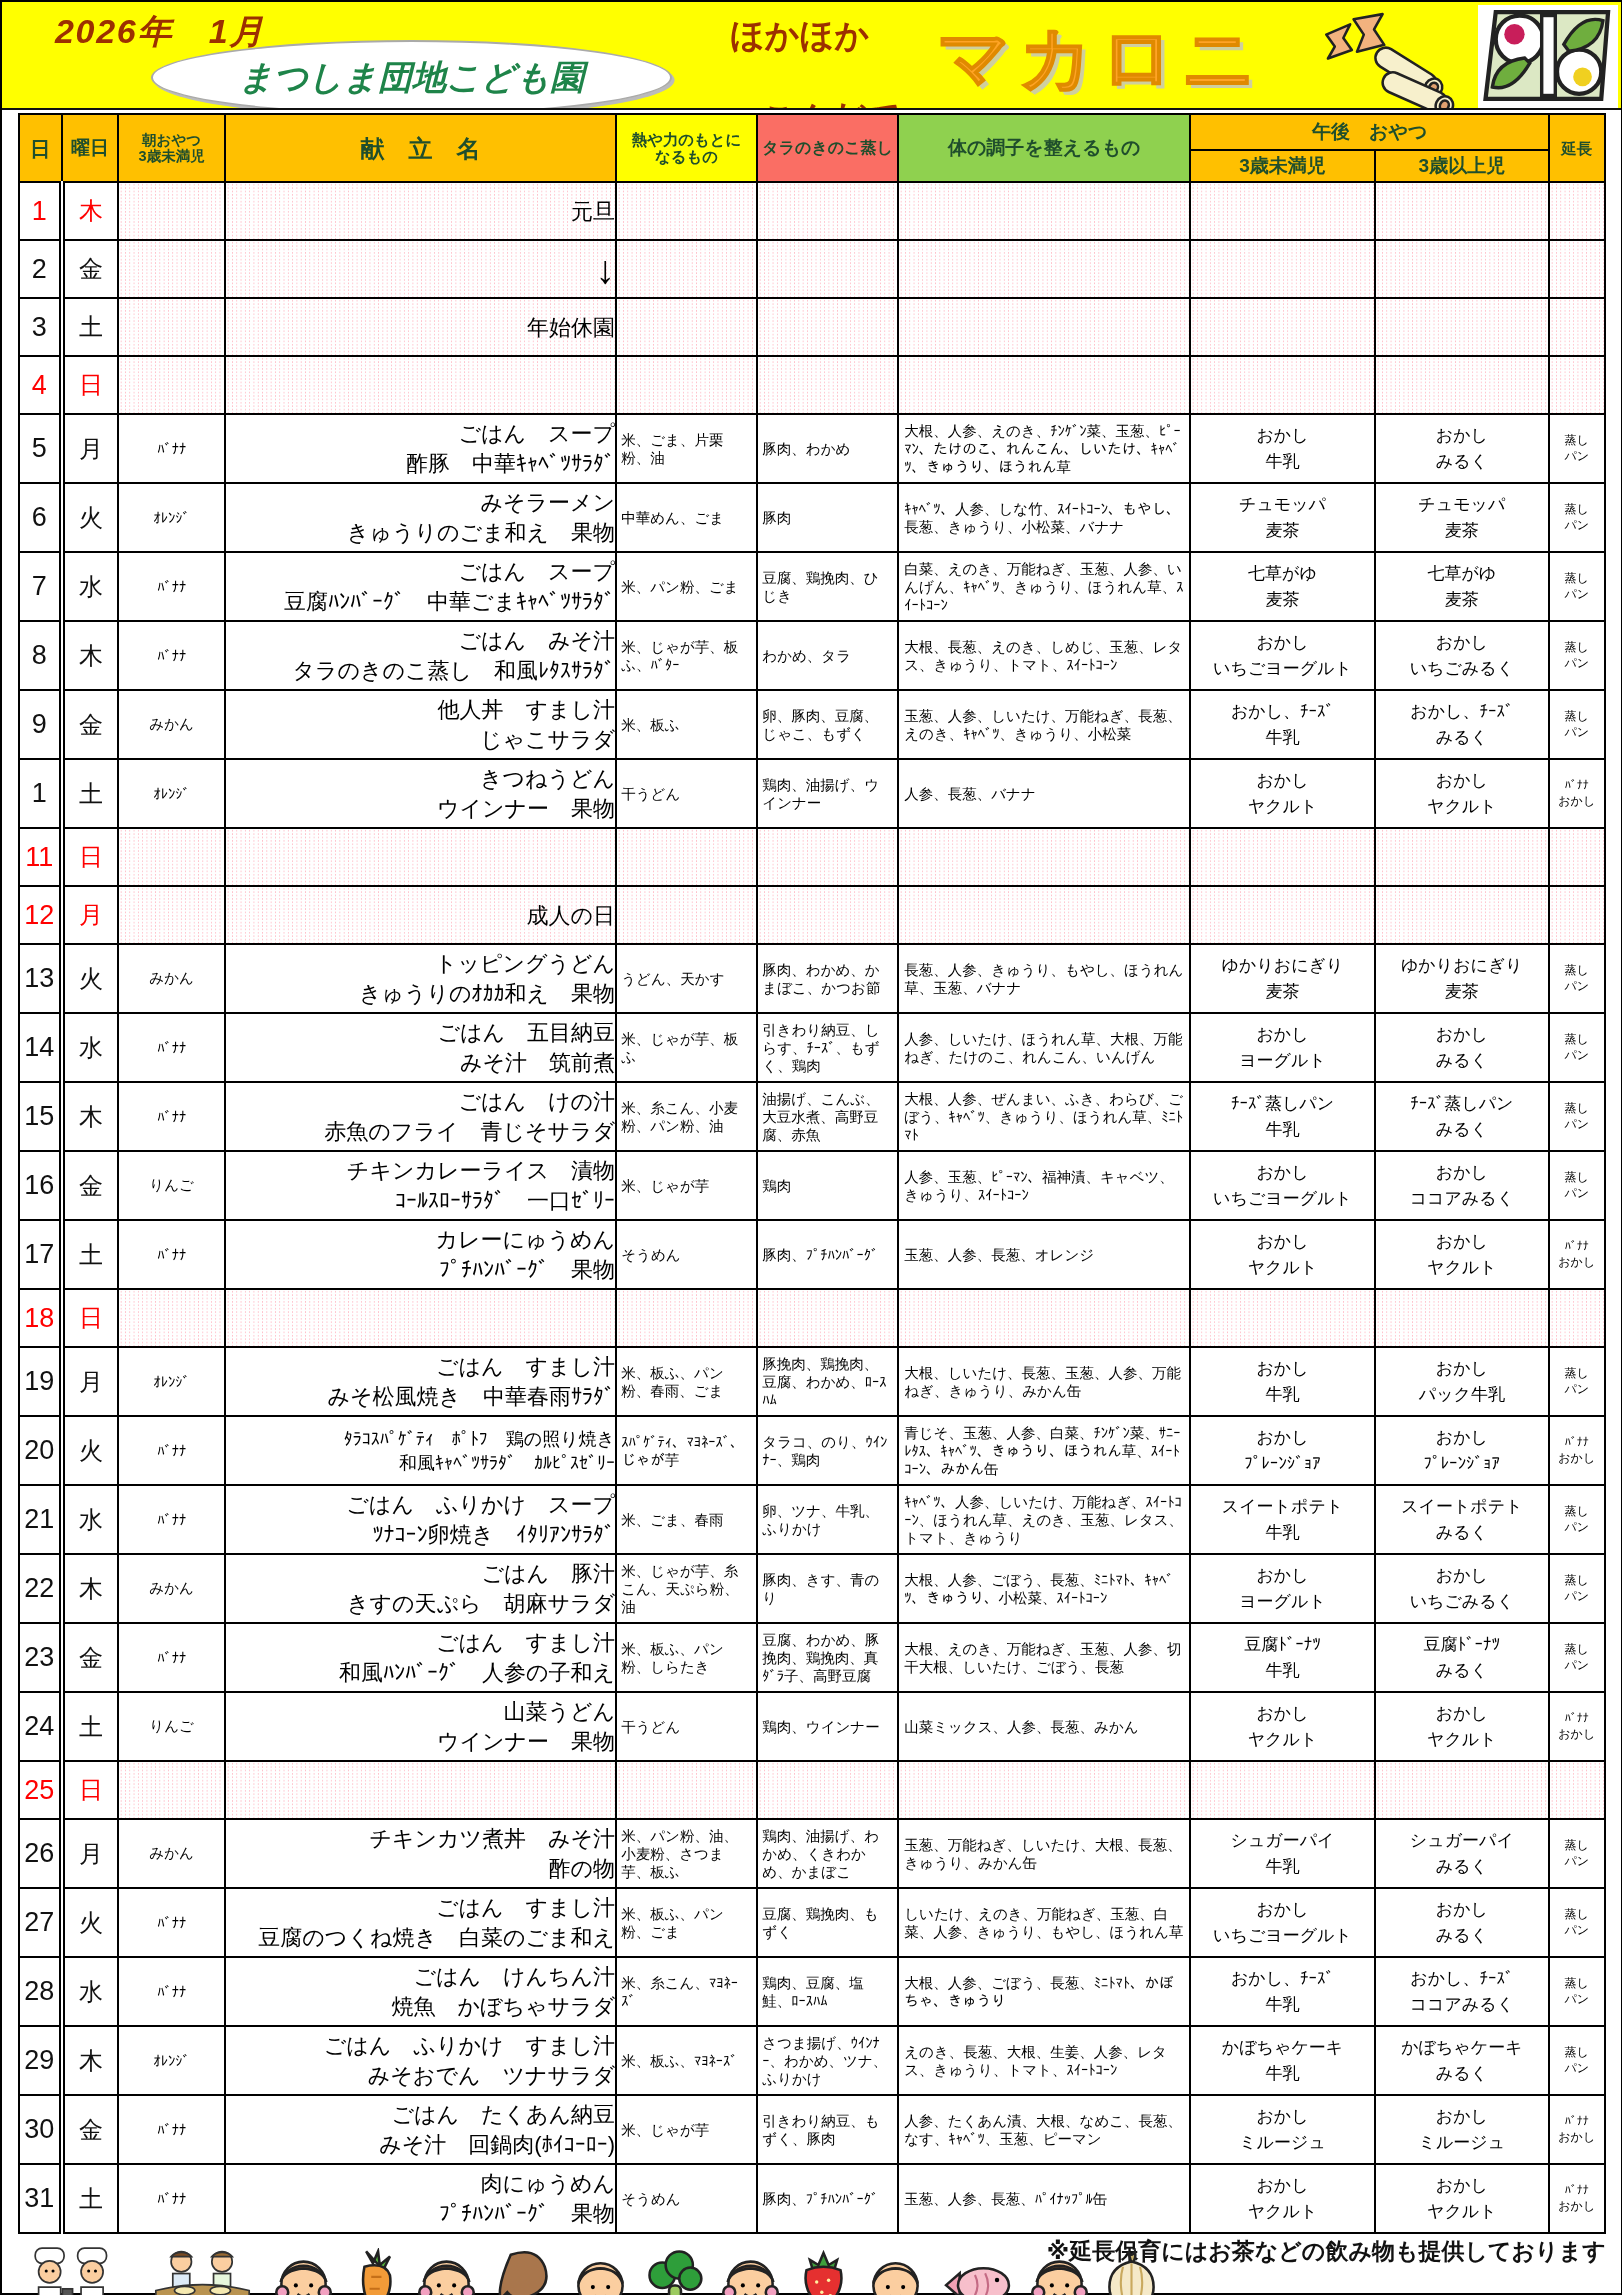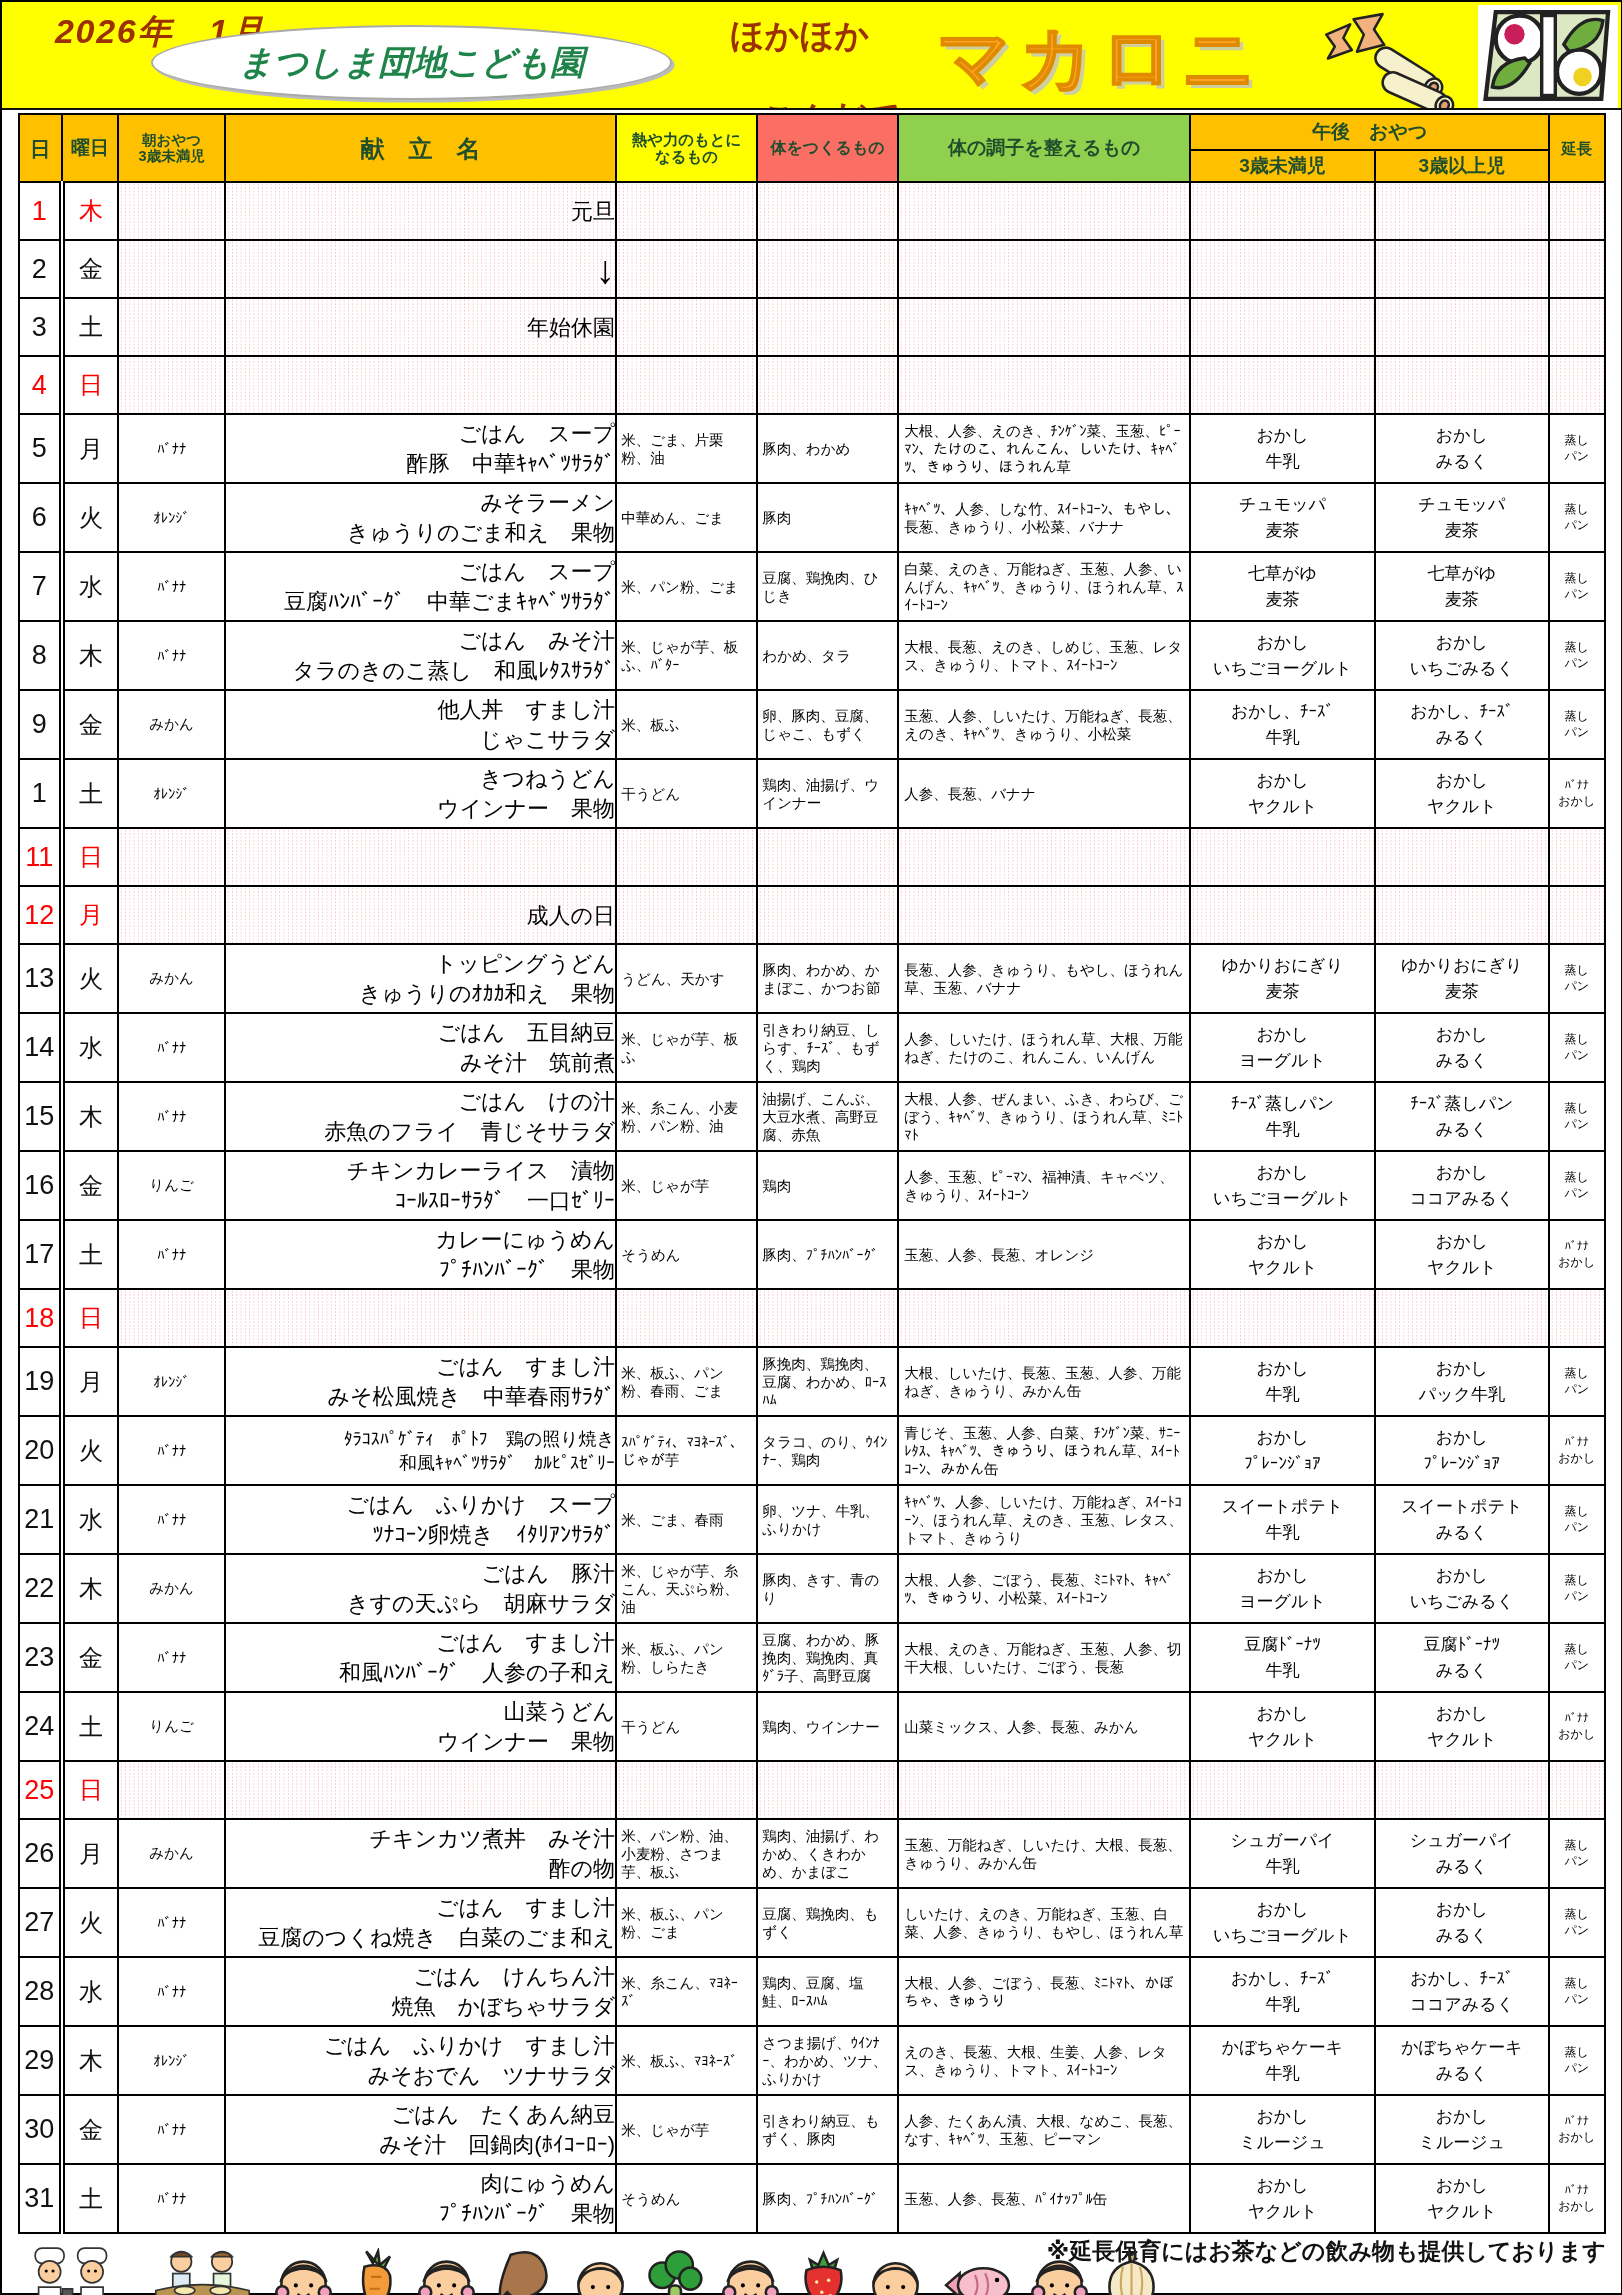--- a/index.html
+++ b/index.html
@@ -9,21 +9,21 @@
     --macaroni-orange:#FFA425;
   }
   *{box-sizing:border-box;margin:0;padding:0;}
   html,body{background:#fff;}
   body{font-family:"Liberation Sans","DejaVu Sans",sans-serif;width:1623px;}
   .page{width:1623px;height:2295px;background:#fff;position:relative;border:2.6px solid #000;}
 
   
   .banner{position:relative;height:108px;background:var(--banner-bg);border-bottom:2.6px solid #111;overflow:hidden;}
   .date-title{position:absolute;left:53px;top:6.8px;font-size:34px;font-weight:bold;font-style:italic;color:var(--title-red);letter-spacing:1.7px;}
-  .school-bubble{position:absolute;left:149px;top:23px;width:521px;height:75px;background:#fff;border:2.6px solid #aaa;border-radius:50%/50%;display:flex;align-items:center;justify-content:center;box-shadow:2.6px 2.6px 0 #bbb;}
+  .school-bubble{position:absolute;left:149px;top:38px;width:521px;height:75px;background:#fff;border:2.6px solid #aaa;border-radius:50%/50%;display:flex;align-items:center;justify-content:center;box-shadow:2.6px 2.6px 0 #bbb;}
   .school-bubble .txt{font-size:34px;font-weight:bold;font-style:italic;color:var(--school-green);white-space:nowrap;}
   .tagline{position:absolute;left:728px;top:15.4px;font-size:34px;font-weight:bold;color:var(--title-red);line-height:1.1;}
   .tagline .l2{margin-left:32px;margin-top:44px;}
   .big-title{position:absolute;left:935px;top:8px;font-size:73px;font-weight:bold;color:var(--macaroni-orange);letter-spacing:6.8px;text-shadow:4.3px 4.3px 0 #cfcf9e;-webkit-text-stroke:1.7px #e08a00;}
   .macaroni-art{position:absolute;left:1307px;top:6.8px;}
   .logo-art{position:absolute;left:1476px;top:3.4px;background:#fff;padding:1.7px;}
 
   
   table.menu{table-layout:fixed;border-collapse:collapse;width:1588px;margin:3.4px auto 0 auto;}
   col.c-day{width:43px;} col.c-wd{width:56px;} col.c-mo{width:106px;} col.c-menu{width:388px;}
@@ -118,21 +118,21 @@
     </colgroup>
     <thead>
       <tr class="h1">
         <th rowspan="2" class="day-h">日</th>
         <th rowspan="2">曜日</th>
         <th rowspan="2" style="font-size:14.5px">朝おやつ
 3歳未満児</th>
         <th rowspan="2" style="font-size:24px">献　立　名</th>
         <th rowspan="2" class="energy" style="font-size:15.4px">熱や力のもとに
 なるもの</th>
-        <th rowspan="2" class="body" style="font-size:16px">体をつくるもの</th>
+        <th rowspan="2" class="body" style="font-size:16px">タラのきのこ蒸し</th>
         <th rowspan="2" class="regulate">体の調子を整えるもの</th>
         <th colspan="2">午後　おやつ</th>
         <th rowspan="2" style="font-size:15.4px">延長</th>
       </tr>
       <tr class="h2">
         <th>3歳未満児</th>
         <th>3歳以上児</th>
       </tr>
     </thead>
     <tbody>

